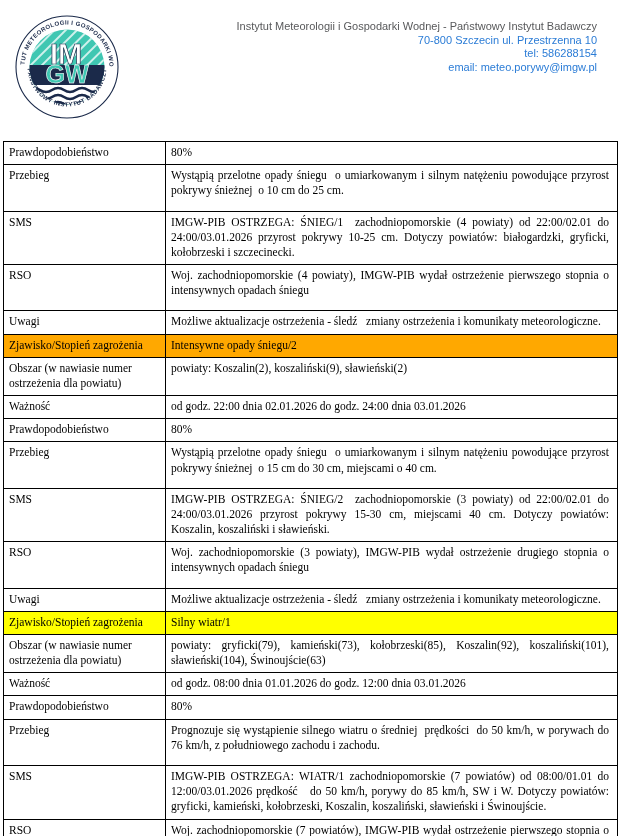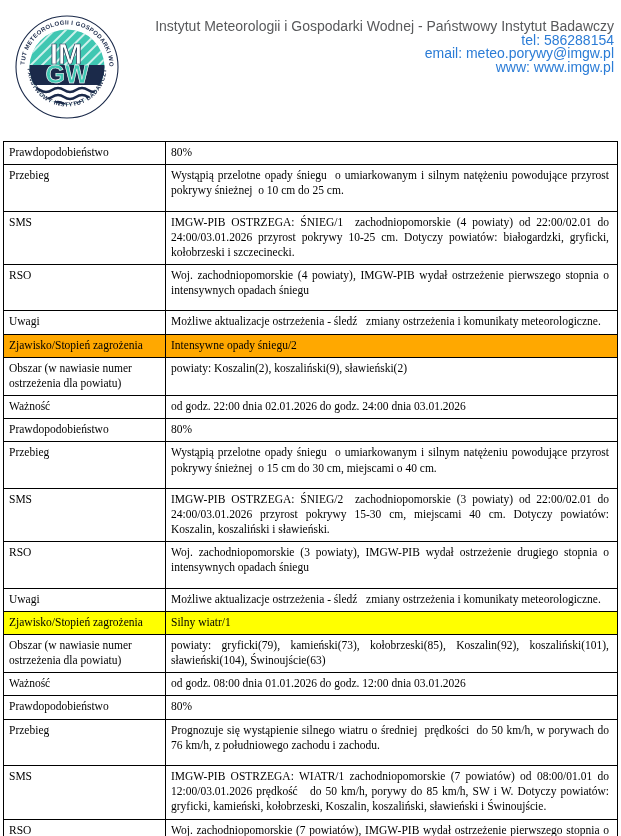--- a/index.html
+++ b/index.html
@@ -9,22 +9,22 @@
     --navy:#1b2a4a;
   }
   *{box-sizing:border-box;margin:0;padding:0;}
   html,body{background:#fff;}
   body{width:621px;font-family:"Liberation Sans",sans-serif;}
   .page{position:relative;width:621px;height:836px;background:#fff;overflow:hidden;}
 
   
   .header{position:absolute;top:12px;left:0;width:100%;height:122px;}
   .logo{position:absolute;left:14px;top:2px;width:106px;height:106px;}
-  .header-text{position:absolute;right:7px;top:8px;text-align:right;
-    font-size:14px;line-height:13.5px;color:var(--accent);}
+  .header-text{position:absolute;right:24px;top:8px;text-align:right;
+    font-size:11px;line-height:13.5px;color:var(--accent);}
   .header-text .org-line{color:var(--gray);}
   .header-text .bureau-line{font-weight:bold;}
 
   
   table.warnings{border-collapse:collapse;width:615px;margin:141px 0 0 3px;
     font-family:"Liberation Serif",serif;font-size:11.5px;color:#000;
     table-layout:fixed;}
   table.warnings td{border:1px solid #000;vertical-align:top;
     padding:3px 8px 4px 5px;line-height:1.32;}
   td.cell-label{width:162px;font-weight:normal;padding-right:4px;}
@@ -75,23 +75,23 @@
       <text font-size="6" font-weight="bold" fill="#1b2a4a" letter-spacing="0.4">
         <textPath href="#arcTop" startOffset="50%" text-anchor="middle">INSTYTUT METEOROLOGII I GOSPODARKI WODNEJ</textPath>
       </text>
       <text font-size="6" font-weight="bold" fill="#1b2a4a" letter-spacing="0.5">
         <textPath href="#arcBottom" startOffset="50%" text-anchor="middle">PAŃSTWOWY INSTYTUT BADAWCZY</textPath>
       </text>
     </svg>
 
     <div class="header-text">
       <div class="org-line">Instytut Meteorologii i Gospodarki Wodnej - Państwowy Instytut Badawczy</div>
+      <div>70-800 Szczecin ul. Przestrzenna 10</div>
       <div>tel: 586288154</div>
       <div>email: meteo.porywy@imgw.pl</div>
-      <div>www: www.imgw.pl</div>
     </div>
   </div>
 
   <table class="warnings">
     <tbody>
       <tr>
           <td class="cell-label">Prawdopodobieństwo</td>
           <td class="cell-value">80%</td>
         </tr>
       <tr class="r-przebieg">

